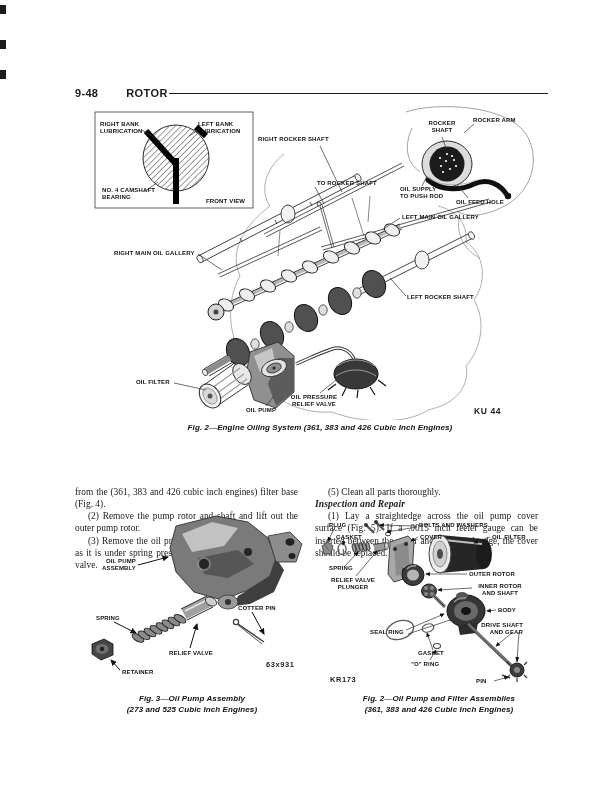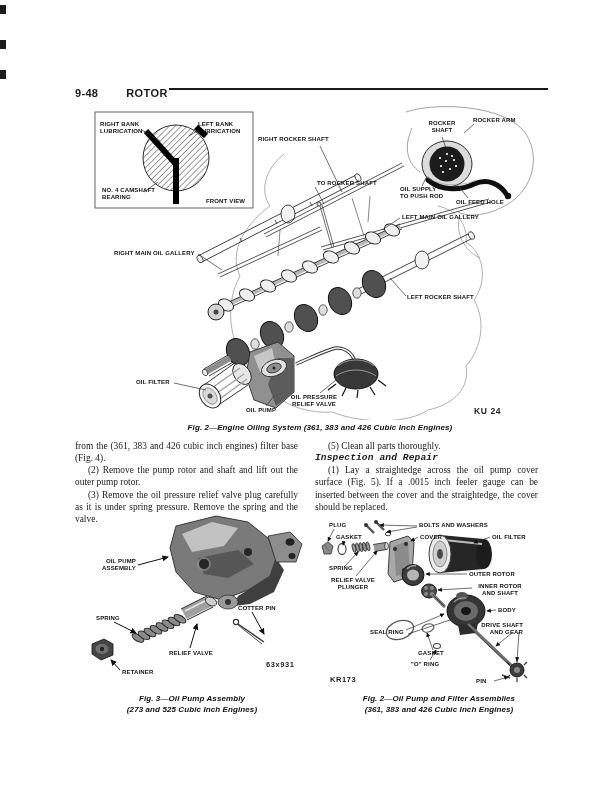--- a/index.html
+++ b/index.html
@@ -1,36 +1,36 @@
 <!DOCTYPE html>
 <html><head>
 <meta charset="utf-8">
 <style>
   html,body{margin:0;padding:0;background:#e8e8e8;}
   .page{position:relative;width:612px;height:792px;background:#ffffff;overflow:hidden;
         font-family:"Liberation Sans",sans-serif;color:#1a1a1a;}
   .edge-tab{position:absolute;left:0;width:6px;height:9px;background:#1c1c1c;}
-  .hdr{position:absolute;left:75px;top:87px;width:473px;display:flex;}
+  .hdr{position:absolute;left:75px;top:87px;width:473px;display:flex;align-items:center;}
   .pgnum{font-weight:700;font-size:11px;letter-spacing:.3px;}
   .sect{font-weight:700;font-size:11px;letter-spacing:.4px;margin-left:28px;}
   .rule{flex:1;height:1.7px;background:#1a1a1a;margin-left:1px;margin-top:1px;}
   .fig{position:absolute;}
   .fig svg{position:absolute;left:0;top:0;}
   .lbl{position:absolute;font-size:6px;line-height:6.9px;font-weight:700;
        letter-spacing:.15px;color:#121212;white-space:pre-line;z-index:2;}
   .ra{text-align:right;} .ctr{text-align:center;}
   .fig-code{position:absolute;font-size:7.5px;font-weight:600;letter-spacing:.6px;color:#222;z-index:2;}
   .code-lg{font-size:8.5px;}
   .caption{position:absolute;font-style:italic;font-weight:700;font-size:8px;
            letter-spacing:.1px;color:#101010;text-align:center;line-height:10.5px;}
   .bodycol{position:absolute;width:223px;font-family:"Liberation Serif",serif;
-           font-size:9.4px;line-height:12.15px;text-align:justify;color:#1b1b1b;}
+           font-size:9.4px;line-height:12.15px;text-align:justify;color:#1b1b1b;margin-top:46px;}
   .bodycol p{margin:0;}
   .ind{text-indent:13px;}
-  .subhead{font-family:Liberation Mono, monospace;font-weight:700;font-style:italic;
+  .subhead{font-family:Liberation Serif, serif;font-weight:700;font-style:italic;
            font-size:9.6px;margin:2.5px 0 2px 0;text-align:left;letter-spacing:.1px;}
 </style>
 </head>
 <body>
 
 <div class="page">
 
   <div class="edge-tab" style="top:5px"></div>
   <div class="edge-tab" style="top:40px"></div>
   <div class="edge-tab" style="top:70px"></div>
@@ -194,21 +194,21 @@
     <div class="lbl" style="left:330px;top:80px">OIL SUPPLY
 TO PUSH ROD</div>
     <div class="lbl" style="left:386px;top:93px">OIL FEED HOLE</div>
     <div class="lbl" style="left:332px;top:108px">LEFT MAIN OIL GALLERY</div>
     <div class="lbl" style="left:44px;top:144px">RIGHT MAIN OIL GALLERY</div>
     <div class="lbl" style="left:337px;top:188px">LEFT ROCKER SHAFT</div>
     <div class="lbl" style="left:66px;top:273px">OIL FILTER</div>
     <div class="lbl" style="left:176px;top:301px">OIL PUMP</div>
     <div class="lbl ctr" style="left:216px;top:288px;width:56px">OIL PRESSURE
 RELIEF VALVE</div>
-    <div class="fig-code code-lg" style="left:404px;top:300px">KU 24</div>
+    <div class="fig-code code-lg" style="left:404px;top:300px">KU 44</div>
   </div>
 
   <div class="caption" style="left:74px;top:423px;width:492px">Fig. 2—Engine Oiling System (361, 383 and 426 Cubic Inch Engines)</div>
 
   <div class="bodycol" style="left:75px;top:440px">
     <p>from the (361, 383 and 426 cubic inch engines) filter base (Fig. 4).</p>
     <p class="ind">(2) Remove the pump rotor and shaft and lift out the outer pump rotor.</p>
     <p class="ind">(3) Remove the oil pressure relief valve plug carefully as it is under spring pressure. Remove the spring and the valve.</p>
   </div>
   <div class="bodycol" style="left:315px;top:440px">

